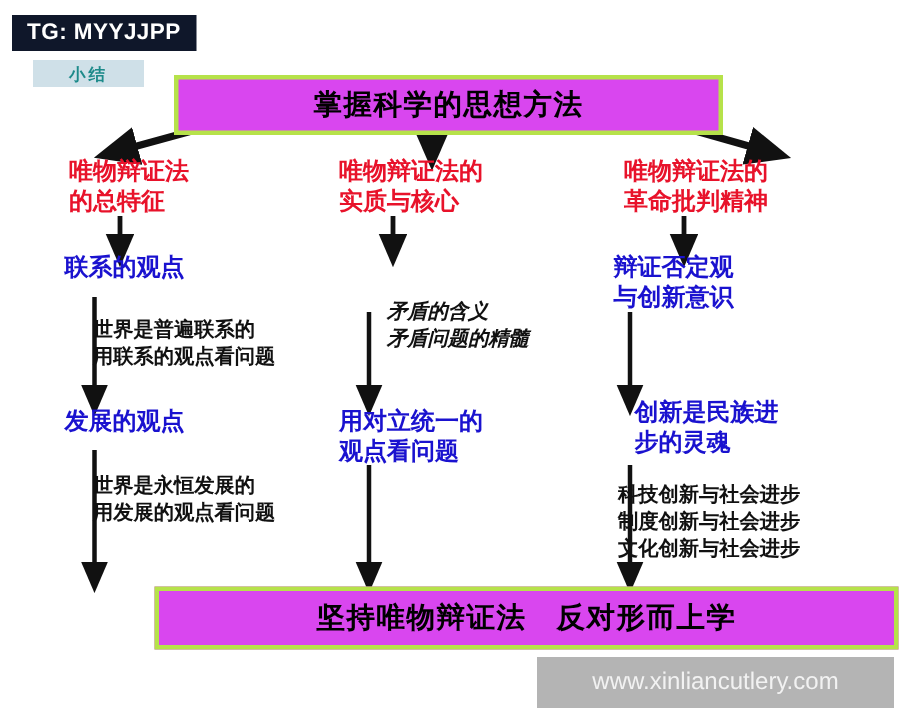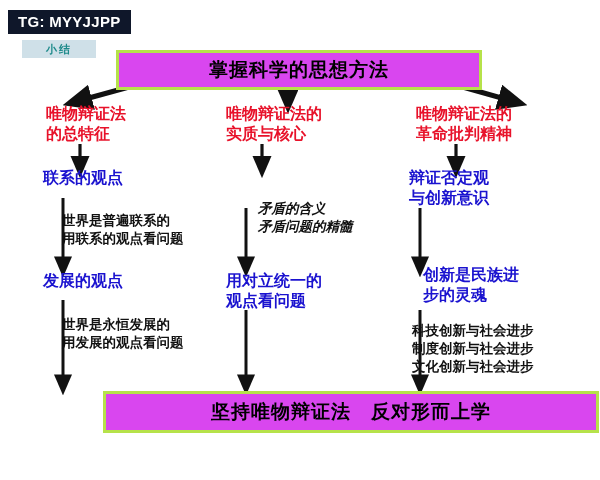--- a/index.html
+++ b/index.html
@@ -217,14 +217,15 @@
 步的灵魂</div>
   <div class="tblock note" style="left:412px; top:322px;">科技创新与社会进步
 制度创新与社会进步
 文化创新与社会进步</div>
 
   <div class="ybox" id="bottom-box">
     <span>坚持唯物辩证法　反对形而上学</span>
   </div>
 
   <div class="tg-tag">TG: MYYJJPP</div>
+  <div class="url-tag">www.xinliancutlery.com</div>
 
 </div>
 
 </body></html>

